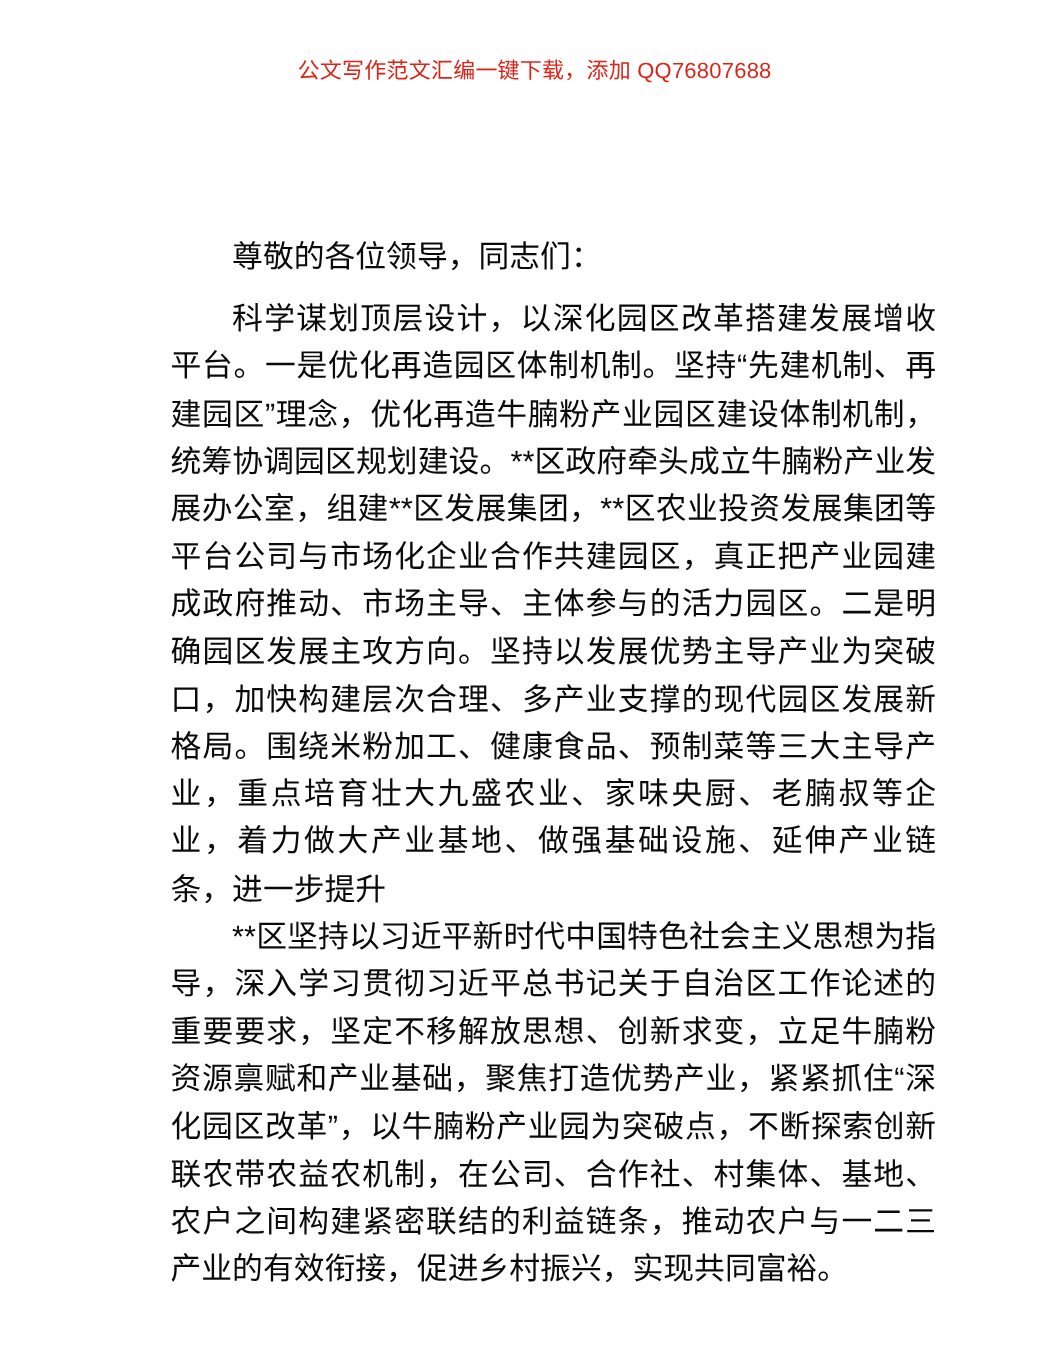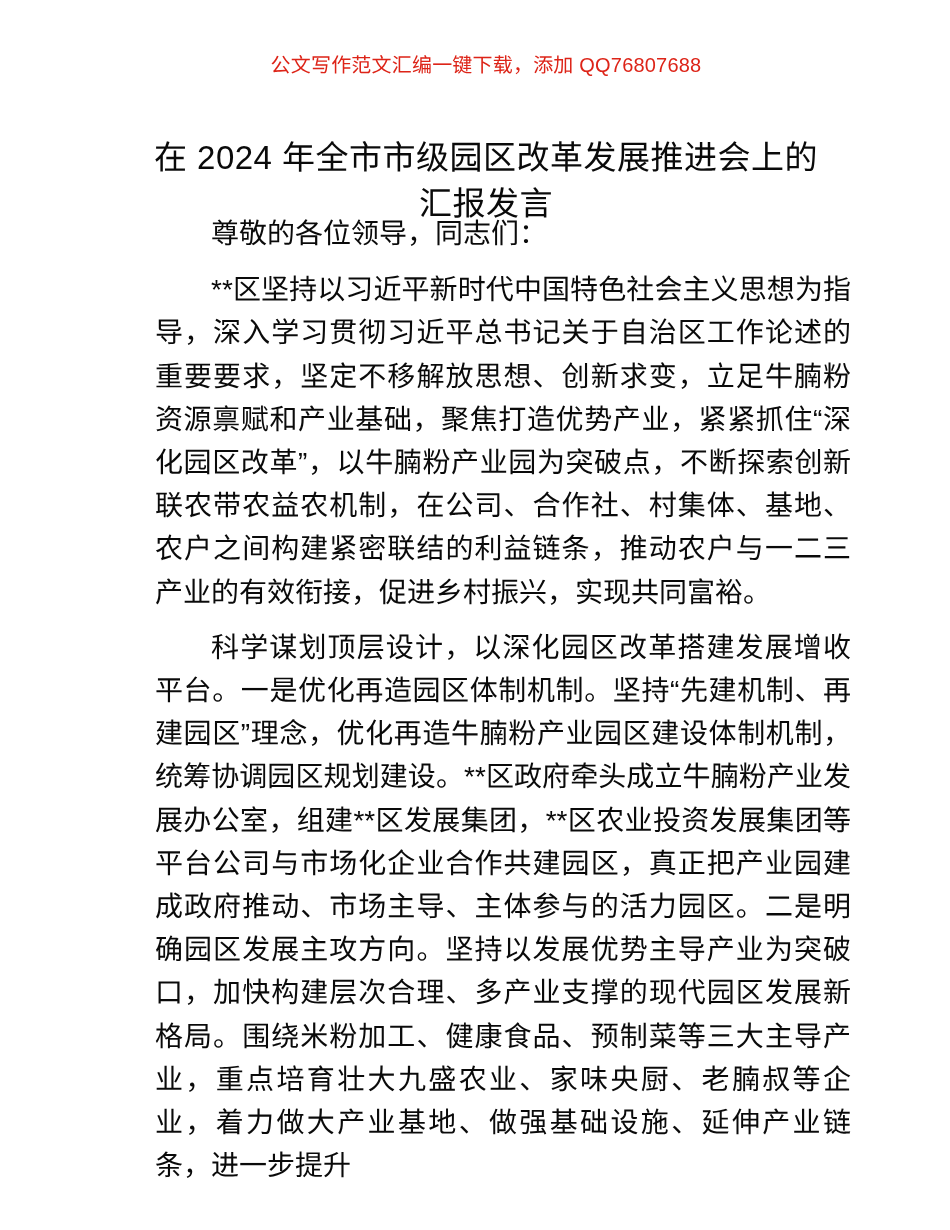--- a/index.html
+++ b/index.html
@@ -72,25 +72,24 @@
   .para.gap-salutation { margin-bottom: 13px; }
   .para.gap-para       { margin-bottom: 12px; }
 </style>
 </head>
 <body>
 
 <div class="page">
 
   <div class="promo-header">公文写作范文汇编一键下载，添加 QQ76807688</div>
 
-  <h1 class="doc-title">在 2024 年全市市级园区改革发展推进会上的汇报发言</h1>
 
   <div class="doc-body">
 
     <p class="para indent gap-salutation">尊敬的各位领导，同志们：</p>
 
+    <p class="para indent">科学谋划顶层设计，以深化园区改革搭建发展增收平台。一是优化再造园区体制机制。坚持“先建机制、再建园区”理念，优化再造牛腩粉产业园区建设体制机制，统筹协调园区规划建设。**区政府牵头成立牛腩粉产业发展办公室，组建**区发展集团，**区农业投资发展集团等平台公司与市场化企业合作共建园区，真正把产业园建成政府推动、市场主导、主体参与的活力园区。二是明确园区发展主攻方向。坚持以发展优势主导产业为突破口，加快构建层次合理、多产业支撑的现代园区发展新格局。围绕米粉加工、健康食品、预制菜等三大主导产业，重点培育壮大九盛农业、家味央厨、老腩叔等企业，着力做大产业基地、做强基础设施、延伸产业链条，进一步提升</p>
+
     <p class="para indent gap-para">**区坚持以习近平新时代中国特色社会主义思想为指导，深入学习贯彻习近平总书记关于自治区工作论述的重要要求，坚定不移解放思想、创新求变，立足牛腩粉资源禀赋和产业基础，聚焦打造优势产业，紧紧抓住“深化园区改革”，以牛腩粉产业园为突破点，不断探索创新联农带农益农机制，在公司、合作社、村集体、基地、农户之间构建紧密联结的利益链条，推动农户与一二三产业的有效衔接，促进乡村振兴，实现共同富裕。</p>
-
-    <p class="para indent">科学谋划顶层设计，以深化园区改革搭建发展增收平台。一是优化再造园区体制机制。坚持“先建机制、再建园区”理念，优化再造牛腩粉产业园区建设体制机制，统筹协调园区规划建设。**区政府牵头成立牛腩粉产业发展办公室，组建**区发展集团，**区农业投资发展集团等平台公司与市场化企业合作共建园区，真正把产业园建成政府推动、市场主导、主体参与的活力园区。二是明确园区发展主攻方向。坚持以发展优势主导产业为突破口，加快构建层次合理、多产业支撑的现代园区发展新格局。围绕米粉加工、健康食品、预制菜等三大主导产业，重点培育壮大九盛农业、家味央厨、老腩叔等企业，着力做大产业基地、做强基础设施、延伸产业链条，进一步提升</p>
 
   </div>
 
 </div>
 
 </body></html>

